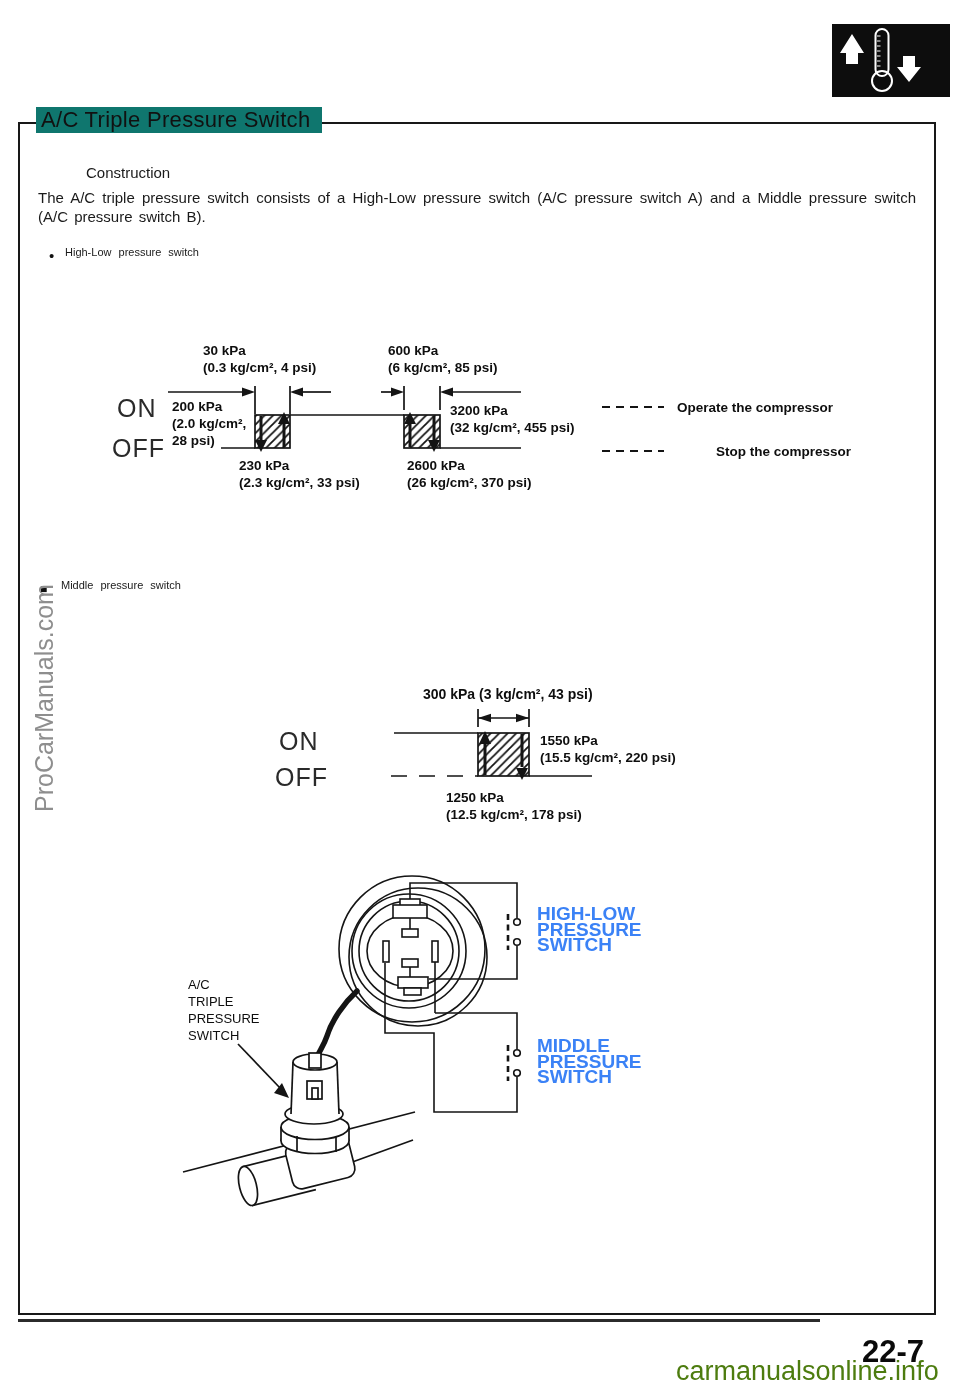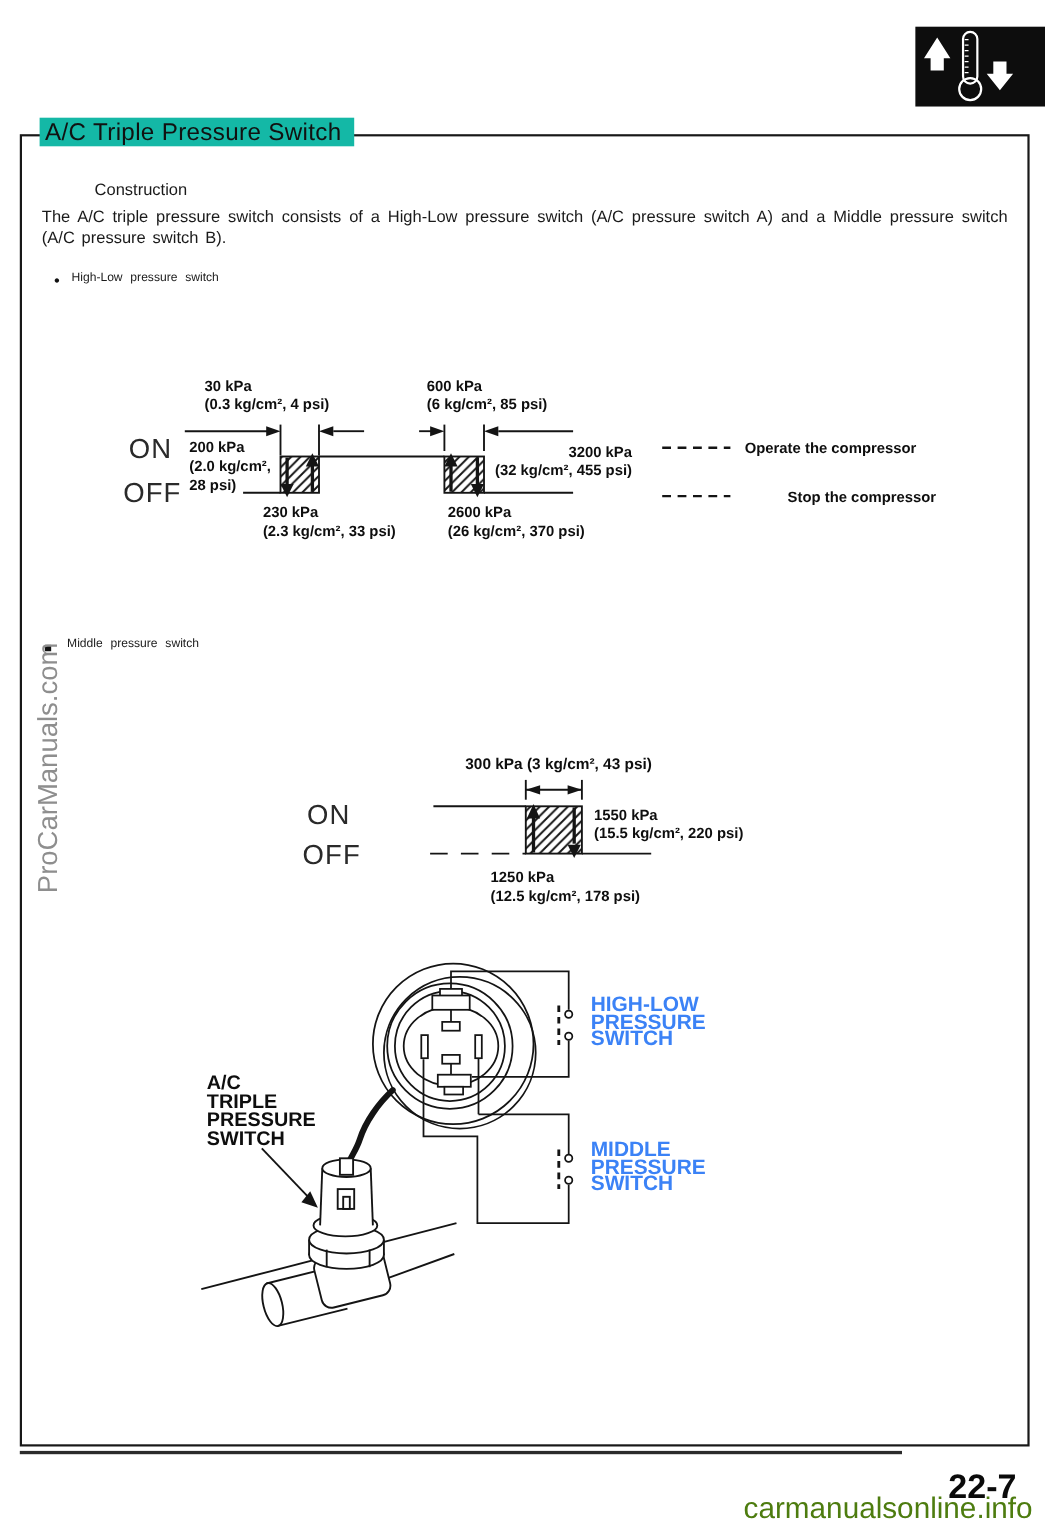--- a/index.html
+++ b/index.html
@@ -2,37 +2,37 @@
 <html><head>
 <meta charset="utf-8">
 <style>
   html,body{margin:0;padding:0;background:#fff;}
   .page{position:relative;width:960px;height:1394px;background:#fff;overflow:hidden;
         font-family:"Liberation Sans",sans-serif;color:#161616;}
   
   .doc-box{position:absolute;left:18px;top:122px;width:918px;height:1193px;
            border:2px solid #181818;box-sizing:border-box;}
   .doc-title{position:absolute;left:36px;top:107px;font-size:22px;font-weight:400;
-             letter-spacing:.3px;background:#14b8a6;padding:0 12px 0 5px;z-index:3;color:#111;}
+             letter-spacing:.3px;background:#0f766e;padding:0 12px 0 5px;z-index:3;color:#111;}
   .shadow-line{position:absolute;left:18px;top:1319px;width:802px;height:3px;background:#2b2b2b;}
   
   .h-construction{position:absolute;left:38px;top:164px;font-size:15px;color:#1a1a1a;margin-left:48px;}
   .para{position:absolute;font-size:15px;line-height:18.8px;text-align:justify;
         color:#1a1a1a;word-spacing:2px;}
   .b-title{position:absolute;font-size:11px;color:#1a1a1a;word-spacing:4px;}
   .marker{position:absolute;color:#111;}
   
   .dlbl{position:absolute;font-weight:bold;font-size:13.5px;line-height:16.5px;
         color:#0e0e0e;white-space:nowrap;}
   .tight{line-height:17px;}
   .onoff{position:absolute;font-size:25px;font-weight:400;color:#2a2a2a;
          letter-spacing:1px;line-height:1;}
   .swlbl{position:absolute;font-weight:bold;font-size:19px;line-height:15.5px;
          color:#3b82f6;white-space:nowrap;}
-  .aclbl{position:absolute;font-weight:bold;font-size:18px;line-height:17px;
+  .aclbl{position:absolute;font-weight:normal;font-size:13px;line-height:17px;
          color:#0e0e0e;white-space:nowrap;}
   
   .art{position:absolute;left:0;top:0;pointer-events:none;}
   
   .wm-side{position:absolute;left:30px;top:812px;font-size:25px;color:#8e8e8e;
            transform:rotate(-90deg);transform-origin:0 0;white-space:nowrap;z-index:4;}
   .wm-bottom{position:absolute;left:676px;top:1356px;font-size:27px;color:#4d7c0f;
              white-space:nowrap;z-index:4;}
   .page-num{position:absolute;left:862px;top:1334px;font-size:31px;font-weight:bold;
             color:#0a0a0a;z-index:5;}
@@ -212,34 +212,34 @@
       <rect x="312" y="1088" width="6" height="11" fill="#fff"></rect>
 
       <line x1="238" y1="1044" x2="281" y2="1089"></line>
       <polygon points="289,1098 274,1093 282,1083" fill="#141414" stroke="none"></polygon>
     </g>
   </svg>
 
   <div class="onoff" style="left:117px;top:396px;">ON</div>
   <div class="onoff" style="left:112px;top:436px;">OFF</div>
 
-  <div class="dlbl" style="left:186px;top:343px;">
+  <div class="dlbl" style="left:203px;top:343px;">
     <div>30 kPa</div>
     <div>(0.3 kg/cm², 4 psi)</div>
   </div>
   <div class="dlbl" style="left:388px;top:343px;">
     <div>600 kPa</div>
     <div>(6 kg/cm², 85 psi)</div>
   </div>
   <div class="dlbl tight" style="left:172px;top:398px;">
     <div>200 kPa</div>
     <div>(2.0 kg/cm²,</div>
     <div>28 psi)</div>
   </div>
-  <div class="dlbl tight" style="left:450px;top:402px;text-align:right;">
+  <div class="dlbl tight" style="left:450px;top:402px;">
     <div>3200 kPa</div>
     <div>(32 kg/cm², 455 psi)</div>
   </div>
   <div class="dlbl tight" style="left:239px;top:457px;">
     <div>230 kPa</div>
     <div>(2.3 kg/cm², 33 psi)</div>
   </div>
   <div class="dlbl tight" style="left:407px;top:457px;">
     <div>2600 kPa</div>
     <div>(26 kg/cm², 370 psi)</div>

